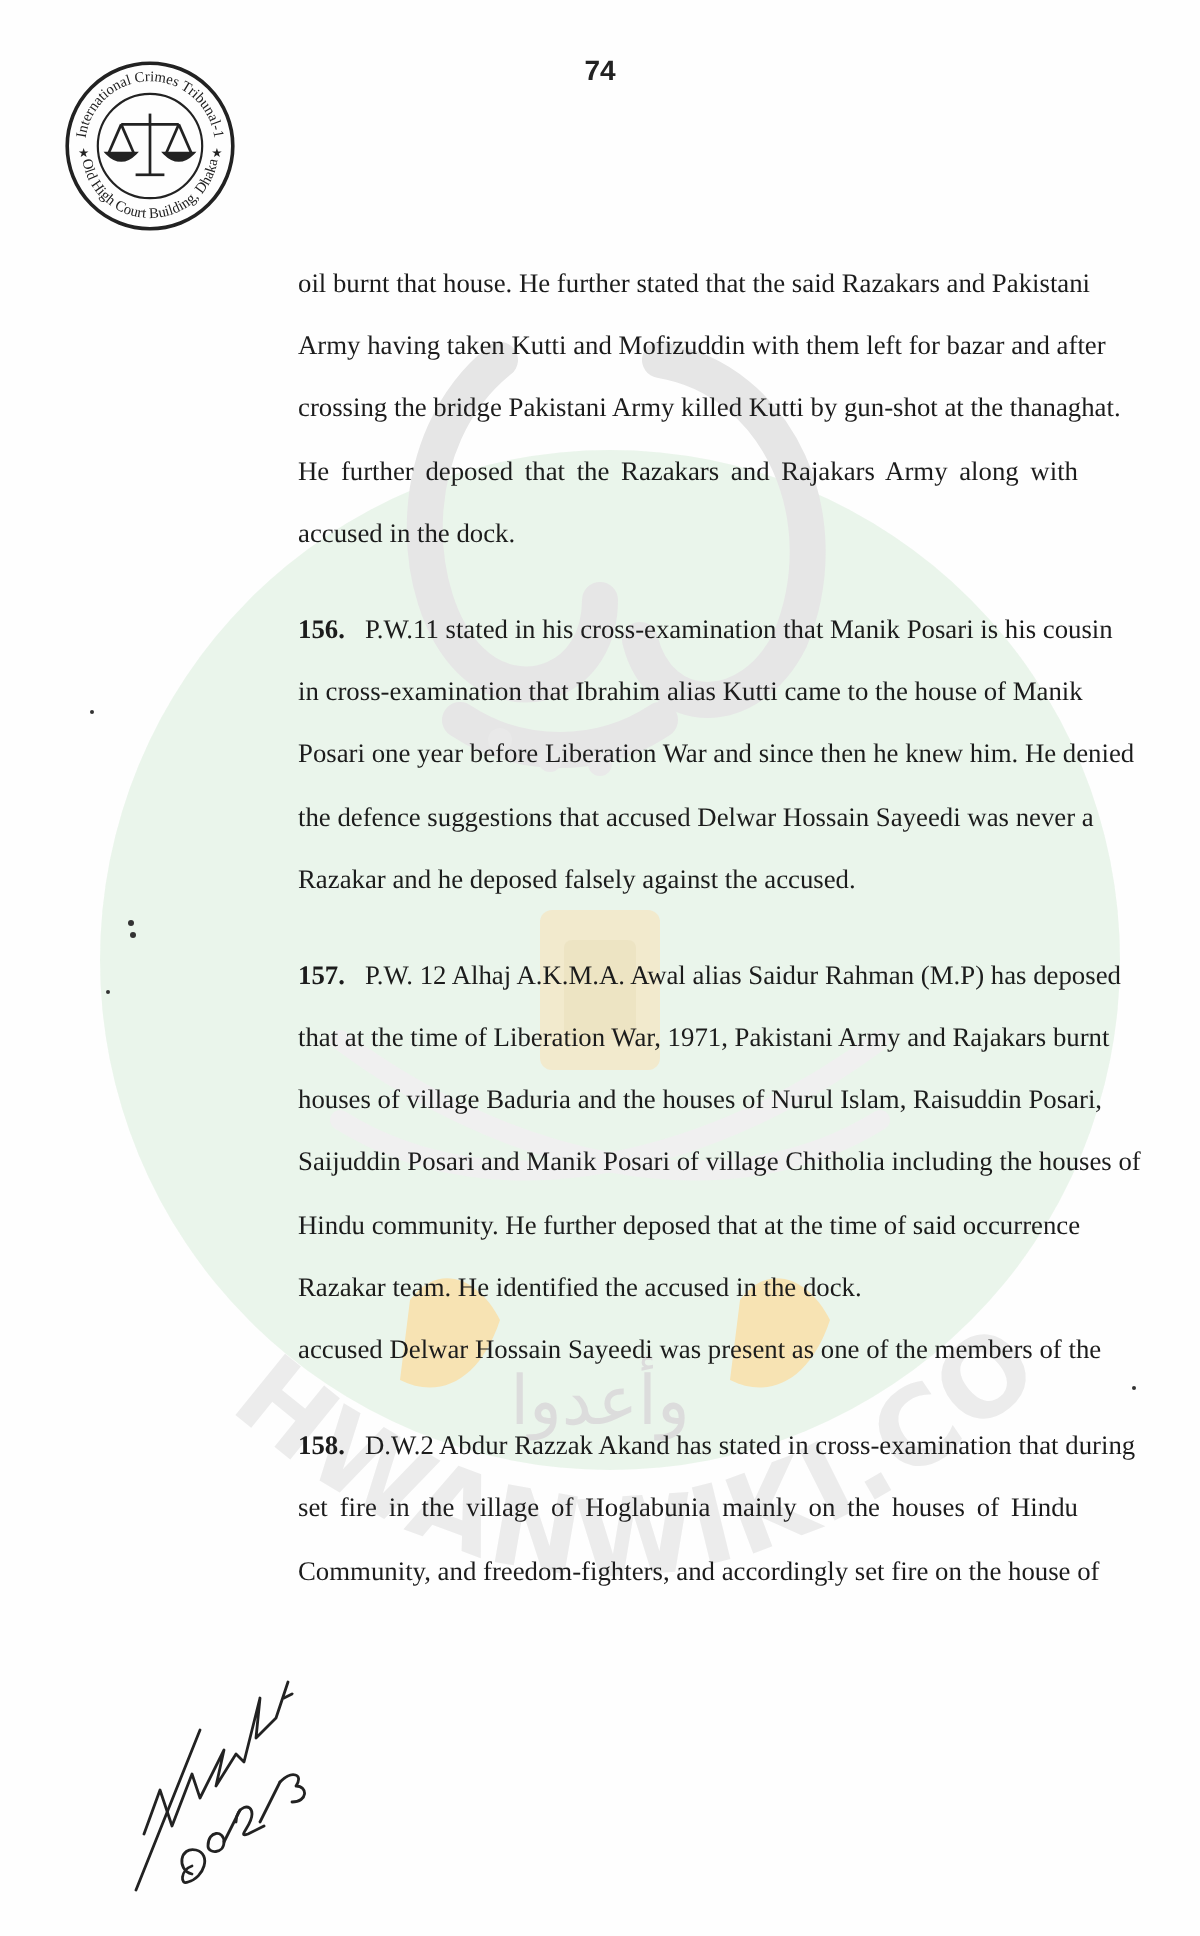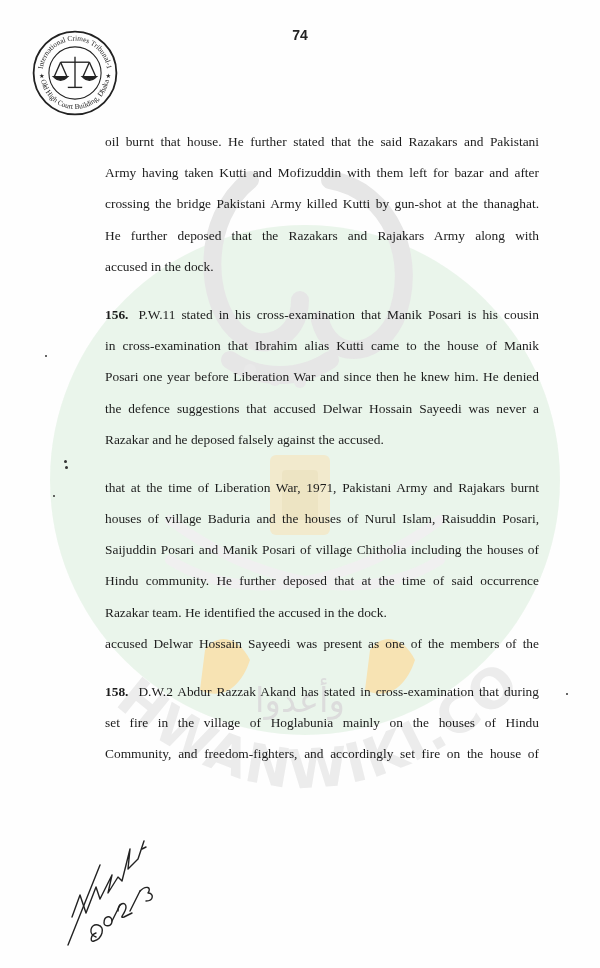--- a/index.html
+++ b/index.html
@@ -8,21 +8,21 @@
 
     
     .watermark { position: absolute; left: 0; top: 0; width: 600px; height: 968px; pointer-events: none; }
 
     
     .seal { position: absolute; left: 30px; top: 28px; width: 90px; height: 90px; }
 
     .page-number { position: absolute; left: 0; width: 600px; top: 27px; text-align: center; font-family: "Liberation Sans", "DejaVu Sans", sans-serif; font-size: 14px; font-weight: bold; color: #222; }
 
     .body-text { position: absolute; left: 105px; top: 126px; width: 434px; font-size: 13.4px; line-height: 31.2px; }
-    .line { display: block; text-align: justify; text-align-last: justify; white-space: nowrap; height: 31.2px; }
+    .line { display: block; text-align: justify; text-align-last: justify; white-space: nowrap; height: 31.2px; margin-left: 44px; }
     .line.last { text-align-last: left; }
     .para-gap { height: 17px; }
     .para-num { font-weight: bold; margin-right: 10px; }
 
     .signature { position: absolute; left: 60px; top: 835px; width: 110px; height: 120px; }
     .speck { position: absolute; width: 3px; height: 3px; background: #333; border-radius: 50%; }
   </style>
 </head>
 <body>
 
@@ -107,20 +107,21 @@
     <div>
       <span class="line"><span class="para-num">156.</span><span>P.W.11 stated in his cross-examination that Manik Posari is his cousin</span></span>
       <span class="line">in cross-examination that Ibrahim alias Kutti came to the house of Manik</span>
       <span class="line">Posari one year before Liberation War and since then he knew him. He denied</span>
       <span class="line">the defence suggestions that accused Delwar Hossain Sayeedi was never a</span>
       <span class="line last">Razakar and he deposed falsely against the accused.</span>
     </div>
     <div class="para-gap"></div>
 
     <div>
+      <span class="line"><span class="para-num">157.</span><span>P.W. 12 Alhaj A.K.M.A. Awal alias Saidur Rahman (M.P)  has deposed</span></span>
       <span class="line">that at the time of Liberation War, 1971, Pakistani Army and Rajakars burnt</span>
       <span class="line">houses of village Baduria and the houses of Nurul Islam, Raisuddin Posari,</span>
       <span class="line">Saijuddin Posari and Manik Posari of village Chitholia including the houses of</span>
       <span class="line">Hindu community. He further deposed that at the time of said occurrence</span>
       <span class="line last">Razakar team. He identified the accused in the dock.</span>
       <span class="line">accused Delwar Hossain Sayeedi was present as one of the members of the</span>
     </div>
     <div class="para-gap"></div>
 
     <div>

